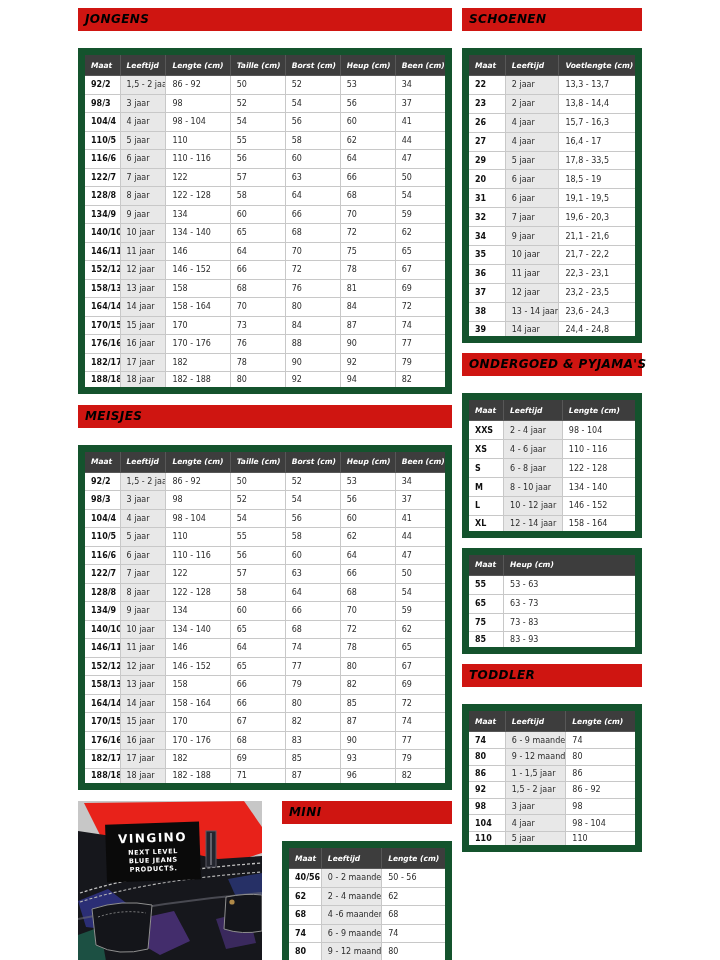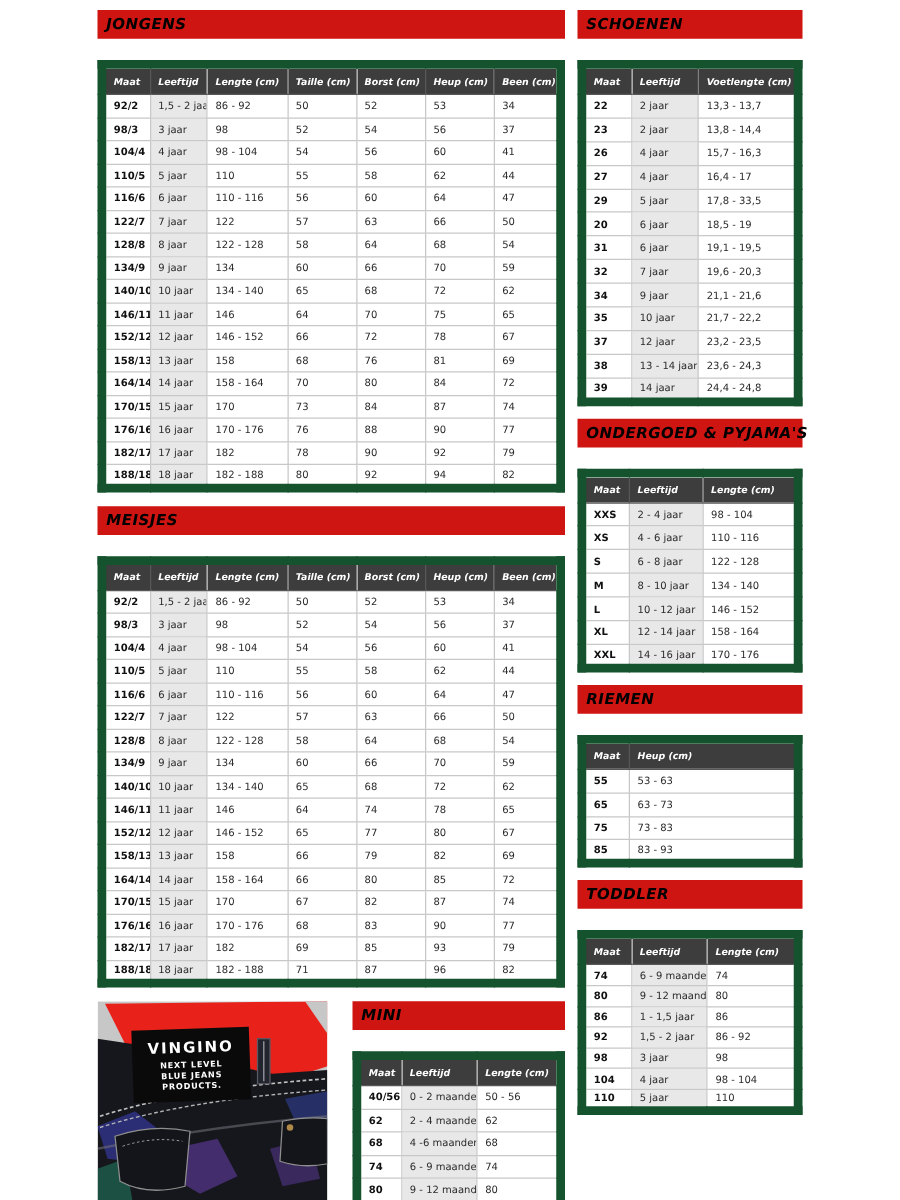--- a/index.html
+++ b/index.html
@@ -552,20 +552,25 @@
               <td class="maat">34</td>
               <td class="gray">9 jaar</td>
               <td>21,1 - 21,6</td>
             </tr>
             <tr>
               <td class="maat">35</td>
               <td class="gray">10 jaar</td>
               <td>21,7 - 22,2</td>
             </tr>
             <tr>
+              <td class="maat">36</td>
+              <td class="gray">11 jaar</td>
+              <td>22,3 - 23,1</td>
+            </tr>
+            <tr>
               <td class="maat">37</td>
               <td class="gray">12 jaar</td>
               <td>23,2 - 23,5</td>
             </tr>
             <tr>
               <td class="maat">38</td>
               <td class="gray">13 - 14 jaar</td>
               <td>23,6 - 24,3</td>
             </tr>
             <tr>
@@ -615,30 +620,24 @@
             <tr>
               <td class="maat">L</td>
               <td class="gray">10 - 12 jaar</td>
               <td>146 - 152</td>
             </tr>
             <tr>
               <td class="maat">XL</td>
               <td class="gray">12 - 14 jaar</td>
               <td>158 - 164</td>
             </tr>
-            <tr>
-              <td class="maat">XXL</td>
-              <td class="gray">14 - 16 jaar</td>
-              <td>170 - 176</td>
-            </tr>
           </tbody>
         </table>
       </div>
     <div class="tblhost" data-table="riemen">
-        <div class="tbar">RIEMEN</div>
         <table>
           <colgroup>
             <col style="width: 22%;">
             <col style="width: 78%;">
           </colgroup>
           <thead>
             <tr>
               <th>Maat</th>
               <th>Heup (cm)</th>
             </tr>

